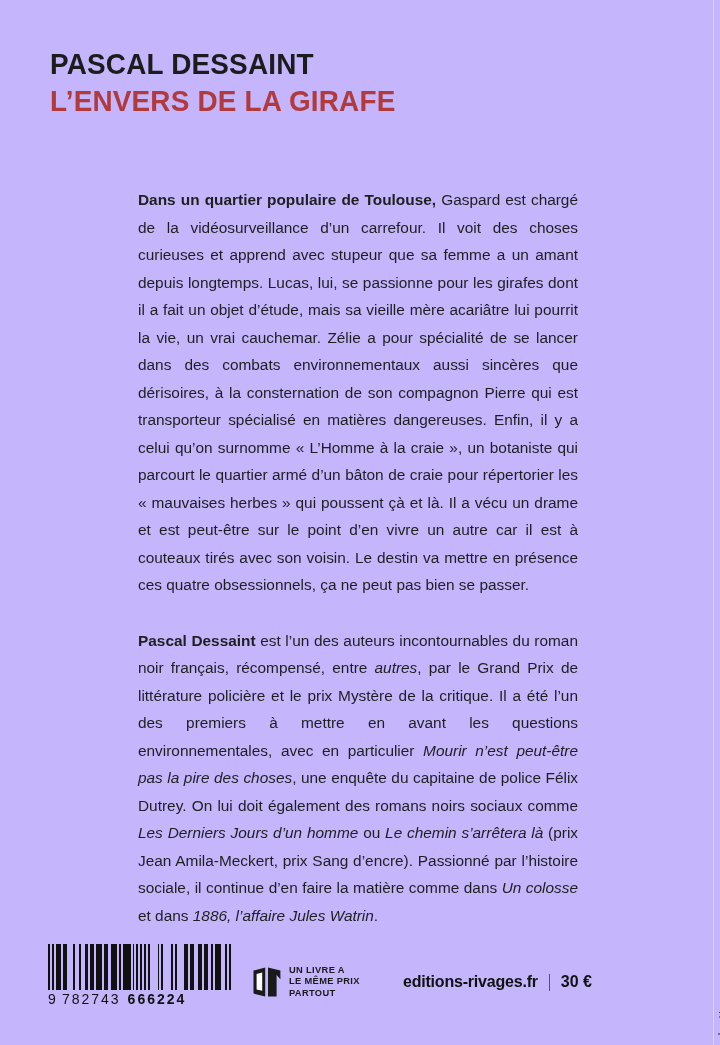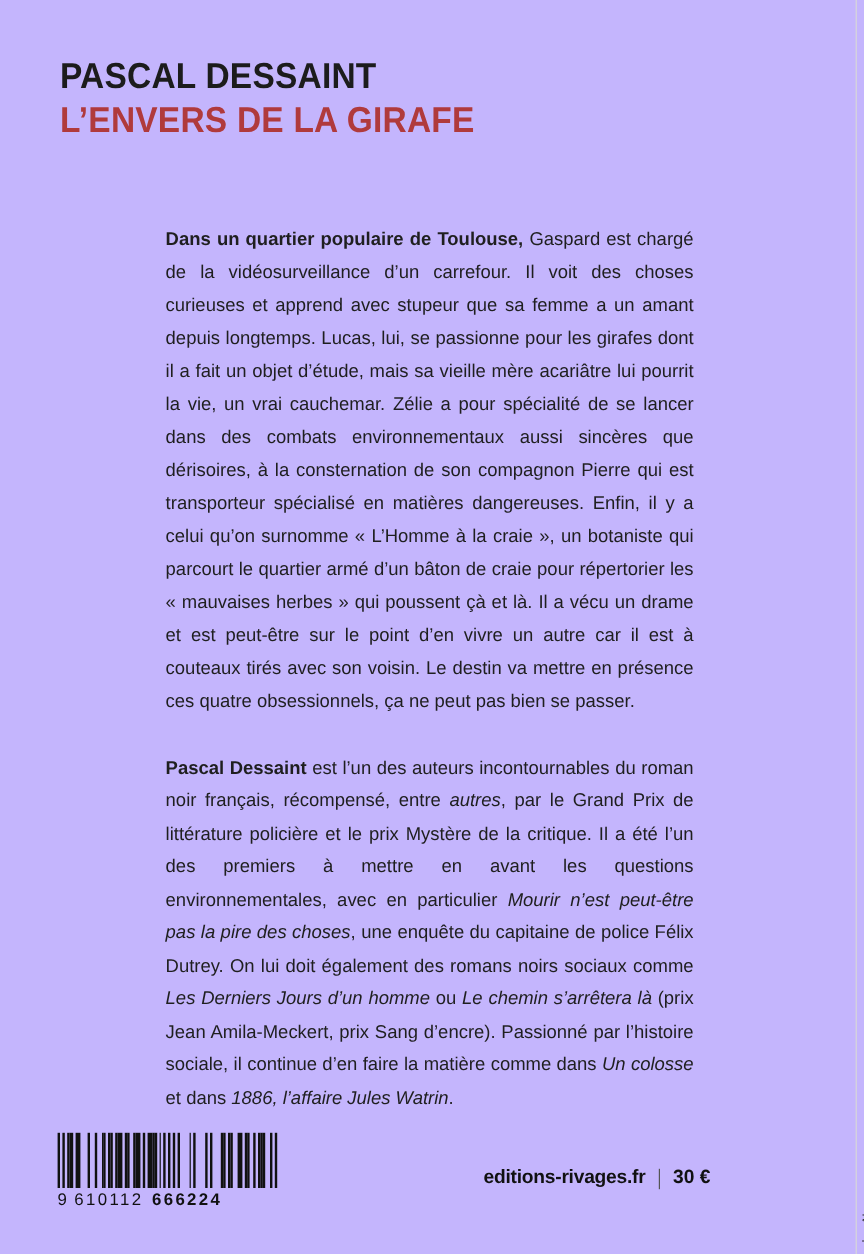--- a/index.html
+++ b/index.html
@@ -316,25 +316,39 @@
           <i class="guard" style="width:1.937px"></i>
           <i class="guard" style="width:1.937px"></i>
           <i class="sp" style="width:1.937px"></i>
           <i class="sp" style="width:1.937px"></i>
           <i class="guard" style="width:1.937px"></i>
           <i class="sp" style="width:1.937px"></i>
           <i class="guard" style="width:1.937px"></i>
         </div>
       <div class="barcode-digits">
         <span class="lead">9</span>
-        <span class="grp">610112</span>
+        <span class="grp">782743</span>
         <span class="grp">666224</span>
       </div>
     </div>
 
+    <div class="price-logo">
+      <span class="mark">
+        <svg viewBox="0 0 30 32" width="30" height="32" aria-hidden="true">
+          <path d="M1.5 4.5 L13.2 1.6 L13.2 30.4 L1.5 27.6 Z" fill="#1a1a1a"></path>
+          <path d="M16.0 1.6 L28.4 4.6 L28.4 13.2 L24.6 9.0 L24.6 30.4 L16.0 30.4 Z" fill="#1a1a1a"></path>
+          <path d="M4.6 8.0 L10.2 6.6 L10.2 24.8 L4.6 23.4 Z" fill="#ffffff"></path>
+        </svg>
+      </span>
+      <span class="lines">
+        <span>UN LIVRE A</span><br>
+        <span>LE MÊME PRIX</span><br>
+        <span>PARTOUT</span>
+      </span>
+    </div>
 
     <div class="publisher-block">
       <span class="publisher-site">editions-rivages.fr</span>
       <span class="pub-divider"></span>
       <span class="price-tag">30 €</span>
     </div>
   </div>
 
   <div class="credit">En couverture : © Bernard Bonnefon / Arcangel images modifiée par CaroleSchillingDesign/PhotoshopAI.</div>
 

